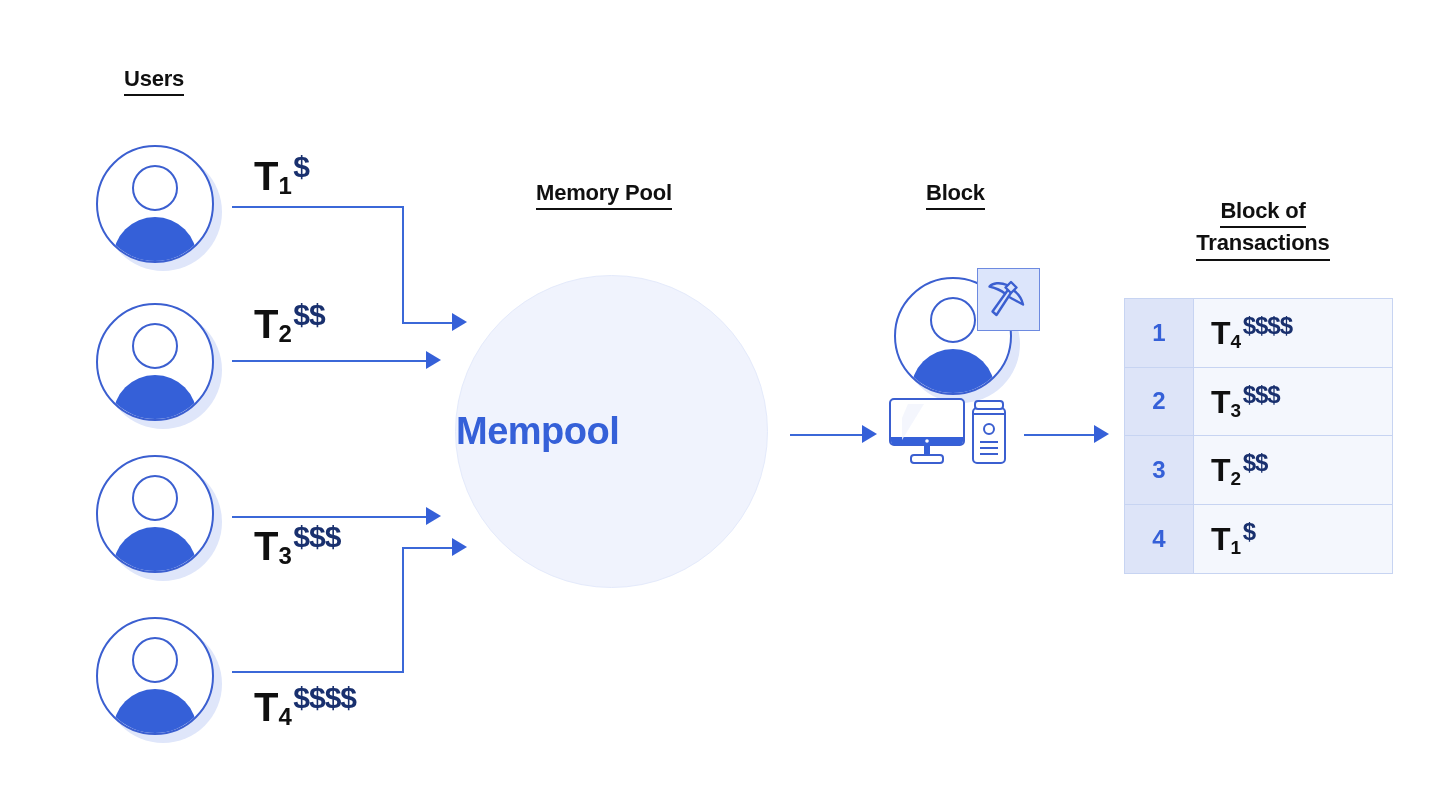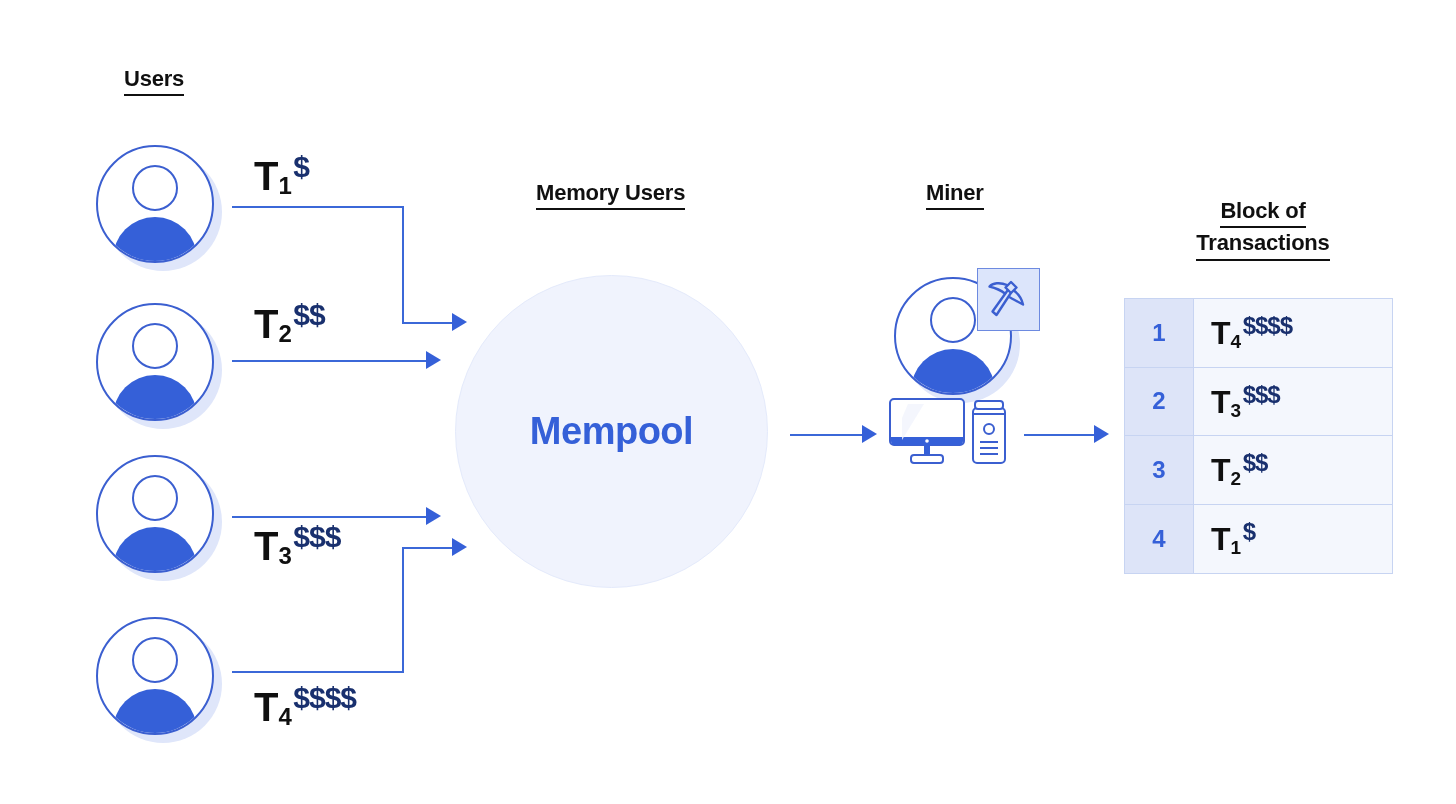--- a/index.html
+++ b/index.html
@@ -140,21 +140,20 @@
     left: 439px;
     top: 275px;
     width: 313px;
     height: 313px;
     border-radius: 50%;
     background: #f0f3fd;
     border: 1px solid #e4eafb;
     box-sizing: border-box;
     display: flex;
     align-items: center;
-    justify-content: center;
   }
   #mempool-label {
     font-family: "Liberation Sans", sans-serif;
     font-weight: bold;
     font-size: 38px;
     color: #3560d8;
     letter-spacing: -0.5px;
   }
 
   
@@ -222,23 +221,23 @@
   #block-table .cell .tlabel .sub { font-size: 19px; }
   #block-table .cell .tlabel .dollars { font-size: 24px; }
 </style>
 </head>
 <body>
 
 <div class="stage">
 
   <div class="heading" id="users-heading"><span class="u">Users</span></div>
 
-  <div class="heading" id="mempool-heading"><span class="u">Memory Users</span></div>
-
-  <div class="heading" id="miner-heading"><span class="u">Miner</span></div>
+  <div class="heading" id="mempool-heading"><span class="u">Memory Pool</span></div>
+
+  <div class="heading" id="miner-heading"><span class="u">Block</span></div>
 
   <div class="heading" id="block-heading"><span class="u">Block of</span><br><span class="u">Transactions</span></div>
 
   <div class="avatar" style="left:80px; top:145px;">
     <div class="shadow"></div>
     <div class="ring">
       <div class="body"></div>
     </div>
     <div class="head"></div>
   </div>

